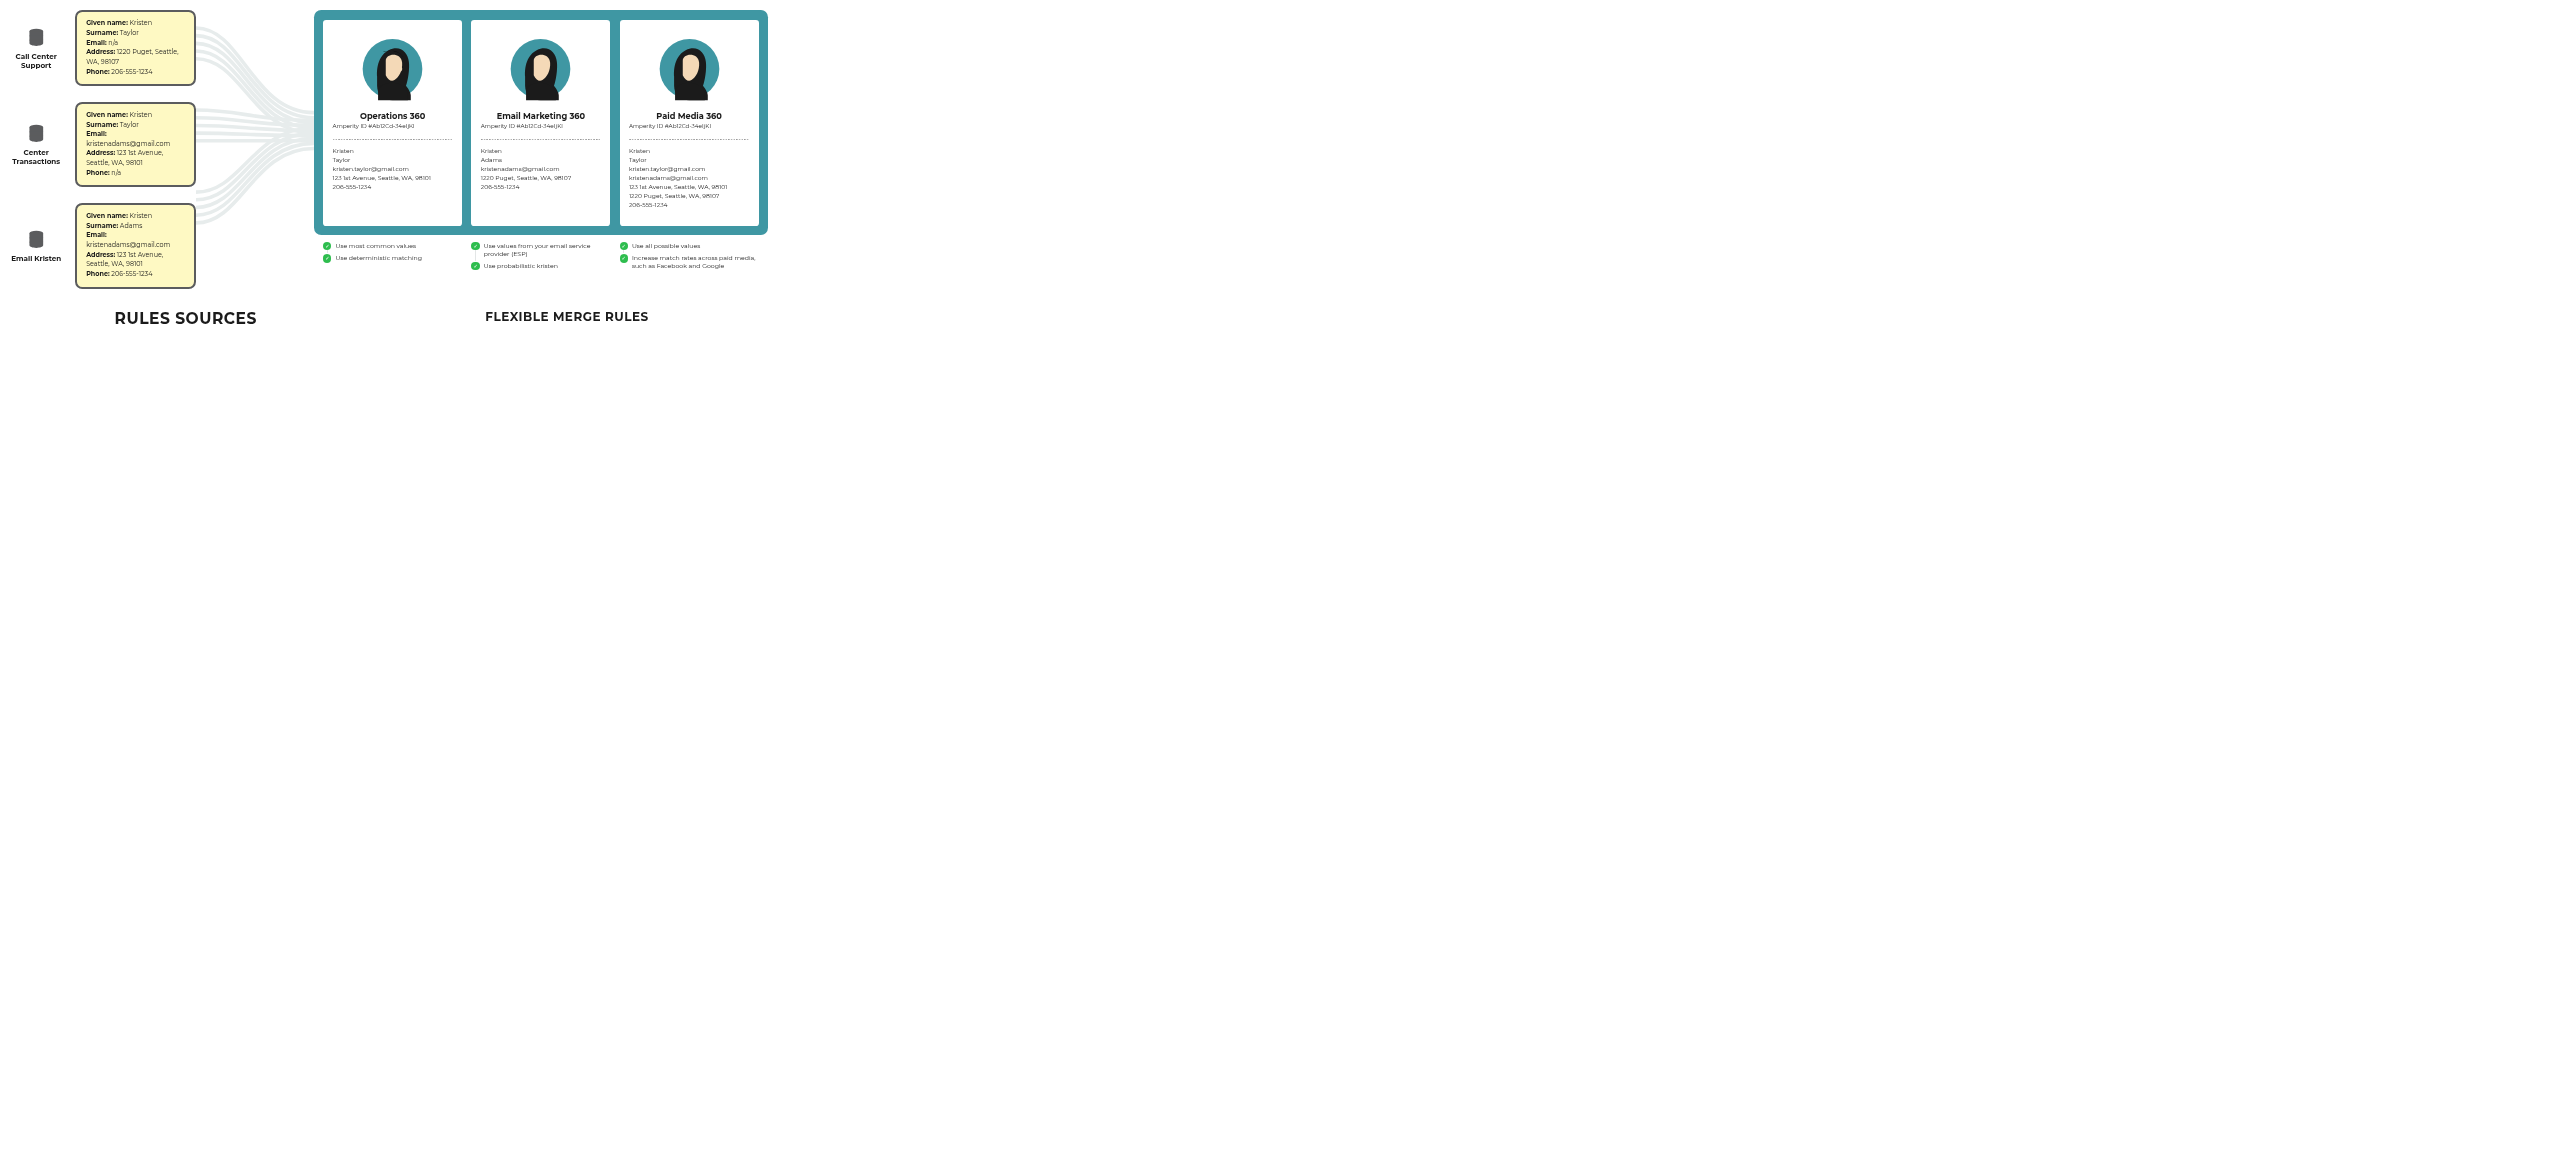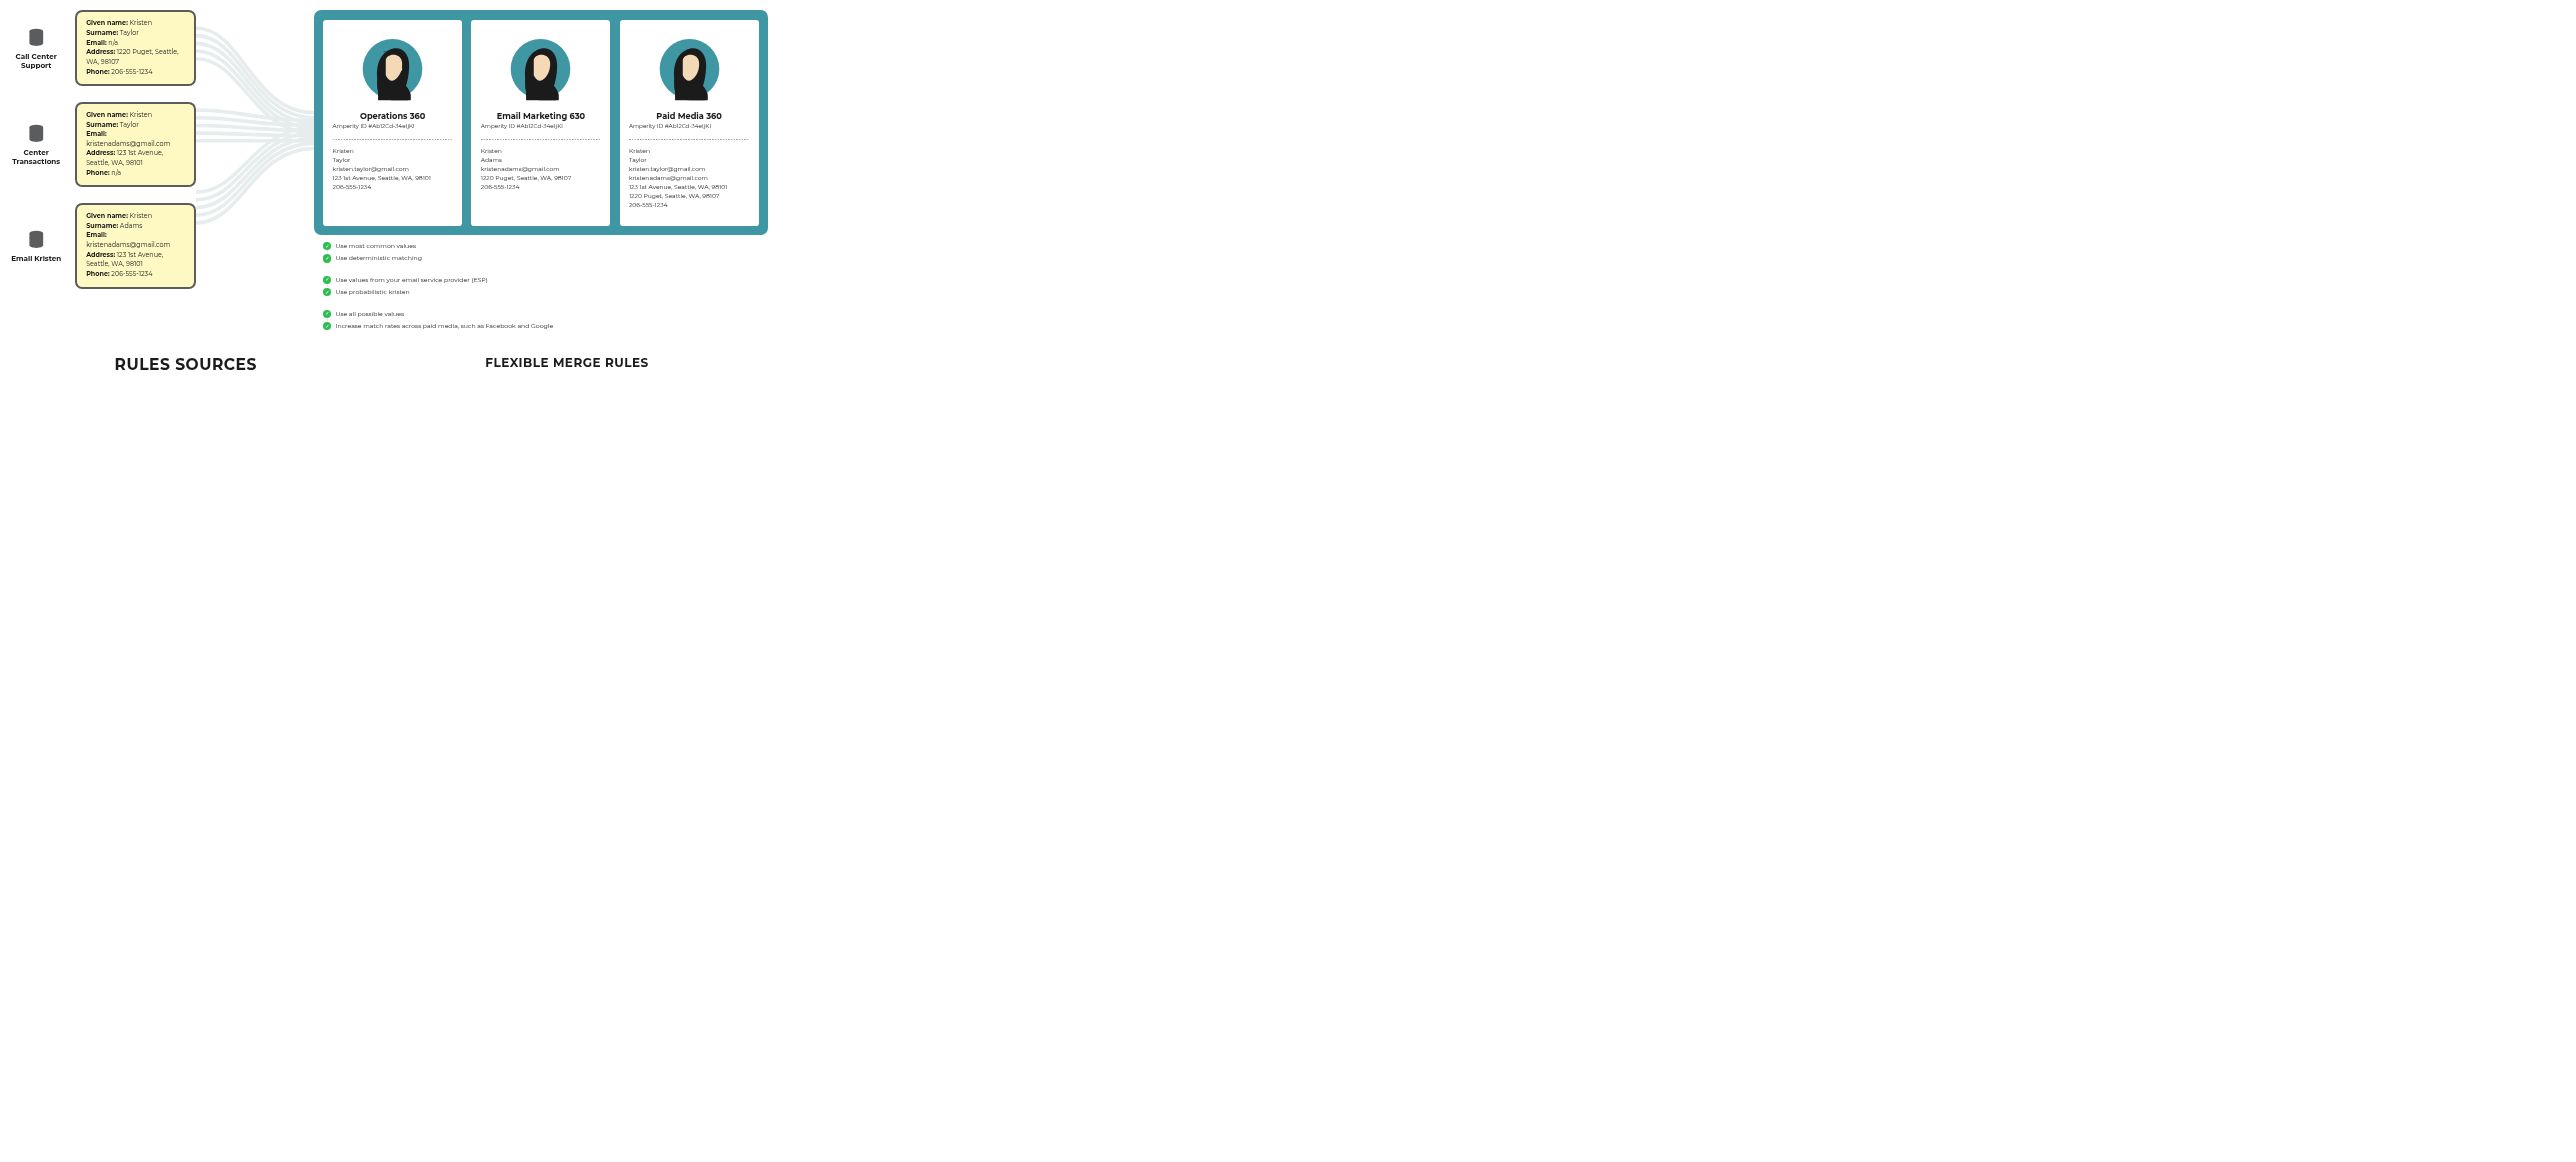--- a/index.html
+++ b/index.html
@@ -99,21 +99,20 @@
     margin-bottom: 3.1px;
   }
   .profile-fields div { font-size: 6px; }
 
   .rules-row {
     display: flex;
     gap: 9.3px;
     margin-top: 7.2px;
     padding-left: 9.3px;
     padding-right: 9.3px;
-    flex-direction: column;
   }
   .rules-col {
     flex: 1;
     font-size: 6.2px;
   }
   .rule-item {
     display: flex;
     gap: 4.1px;
     align-items: flex-start;
     margin-bottom: 4.1px;
@@ -281,21 +280,21 @@
 
       <div class="profile-card">
         <div class="avatar-wrap">
           <svg viewBox="0 0 160 160">
             <circle cx="80" cy="85" r="62" fill="#3f97a3"></circle>
             <path d="M80 150 C60 150 48 138 48 120 L48 100 C48 100 44 60 72 46 C95 34 112 50 114 70 C116 86 112 110 108 120 C108 120 118 132 118 140 L118 150 Z" fill="#1b1b1b"></path>
             <path d="M66 68 C66 52 98 50 100 72 C101 88 94 102 84 108 C78 112 70 108 66 98 Z" fill="#f4d9b7"></path>
             <path d="M50 150 L50 132 C50 122 64 114 78 114 C96 114 112 124 112 138 L112 150 Z" fill="#1b1b1b"></path>
           </svg>
         </div>
-        <div class="profile-title">Email Marketing 630</div>
+        <div class="profile-title">Email Marketing 360</div>
         <div class="profile-id">Amperity ID #Ab12Cd-34eIjKl</div>
         <div class="dashed">---------------------------------------------</div>
         <div class="profile-fields">
           <div>Kristen</div>
           <div>Adams</div>
           <div>kristenadams@gmail.com</div>
           <div>1220 Puget, Seattle, WA, 98107</div>
           <div>206-555-1234</div>
         </div>
       </div>

